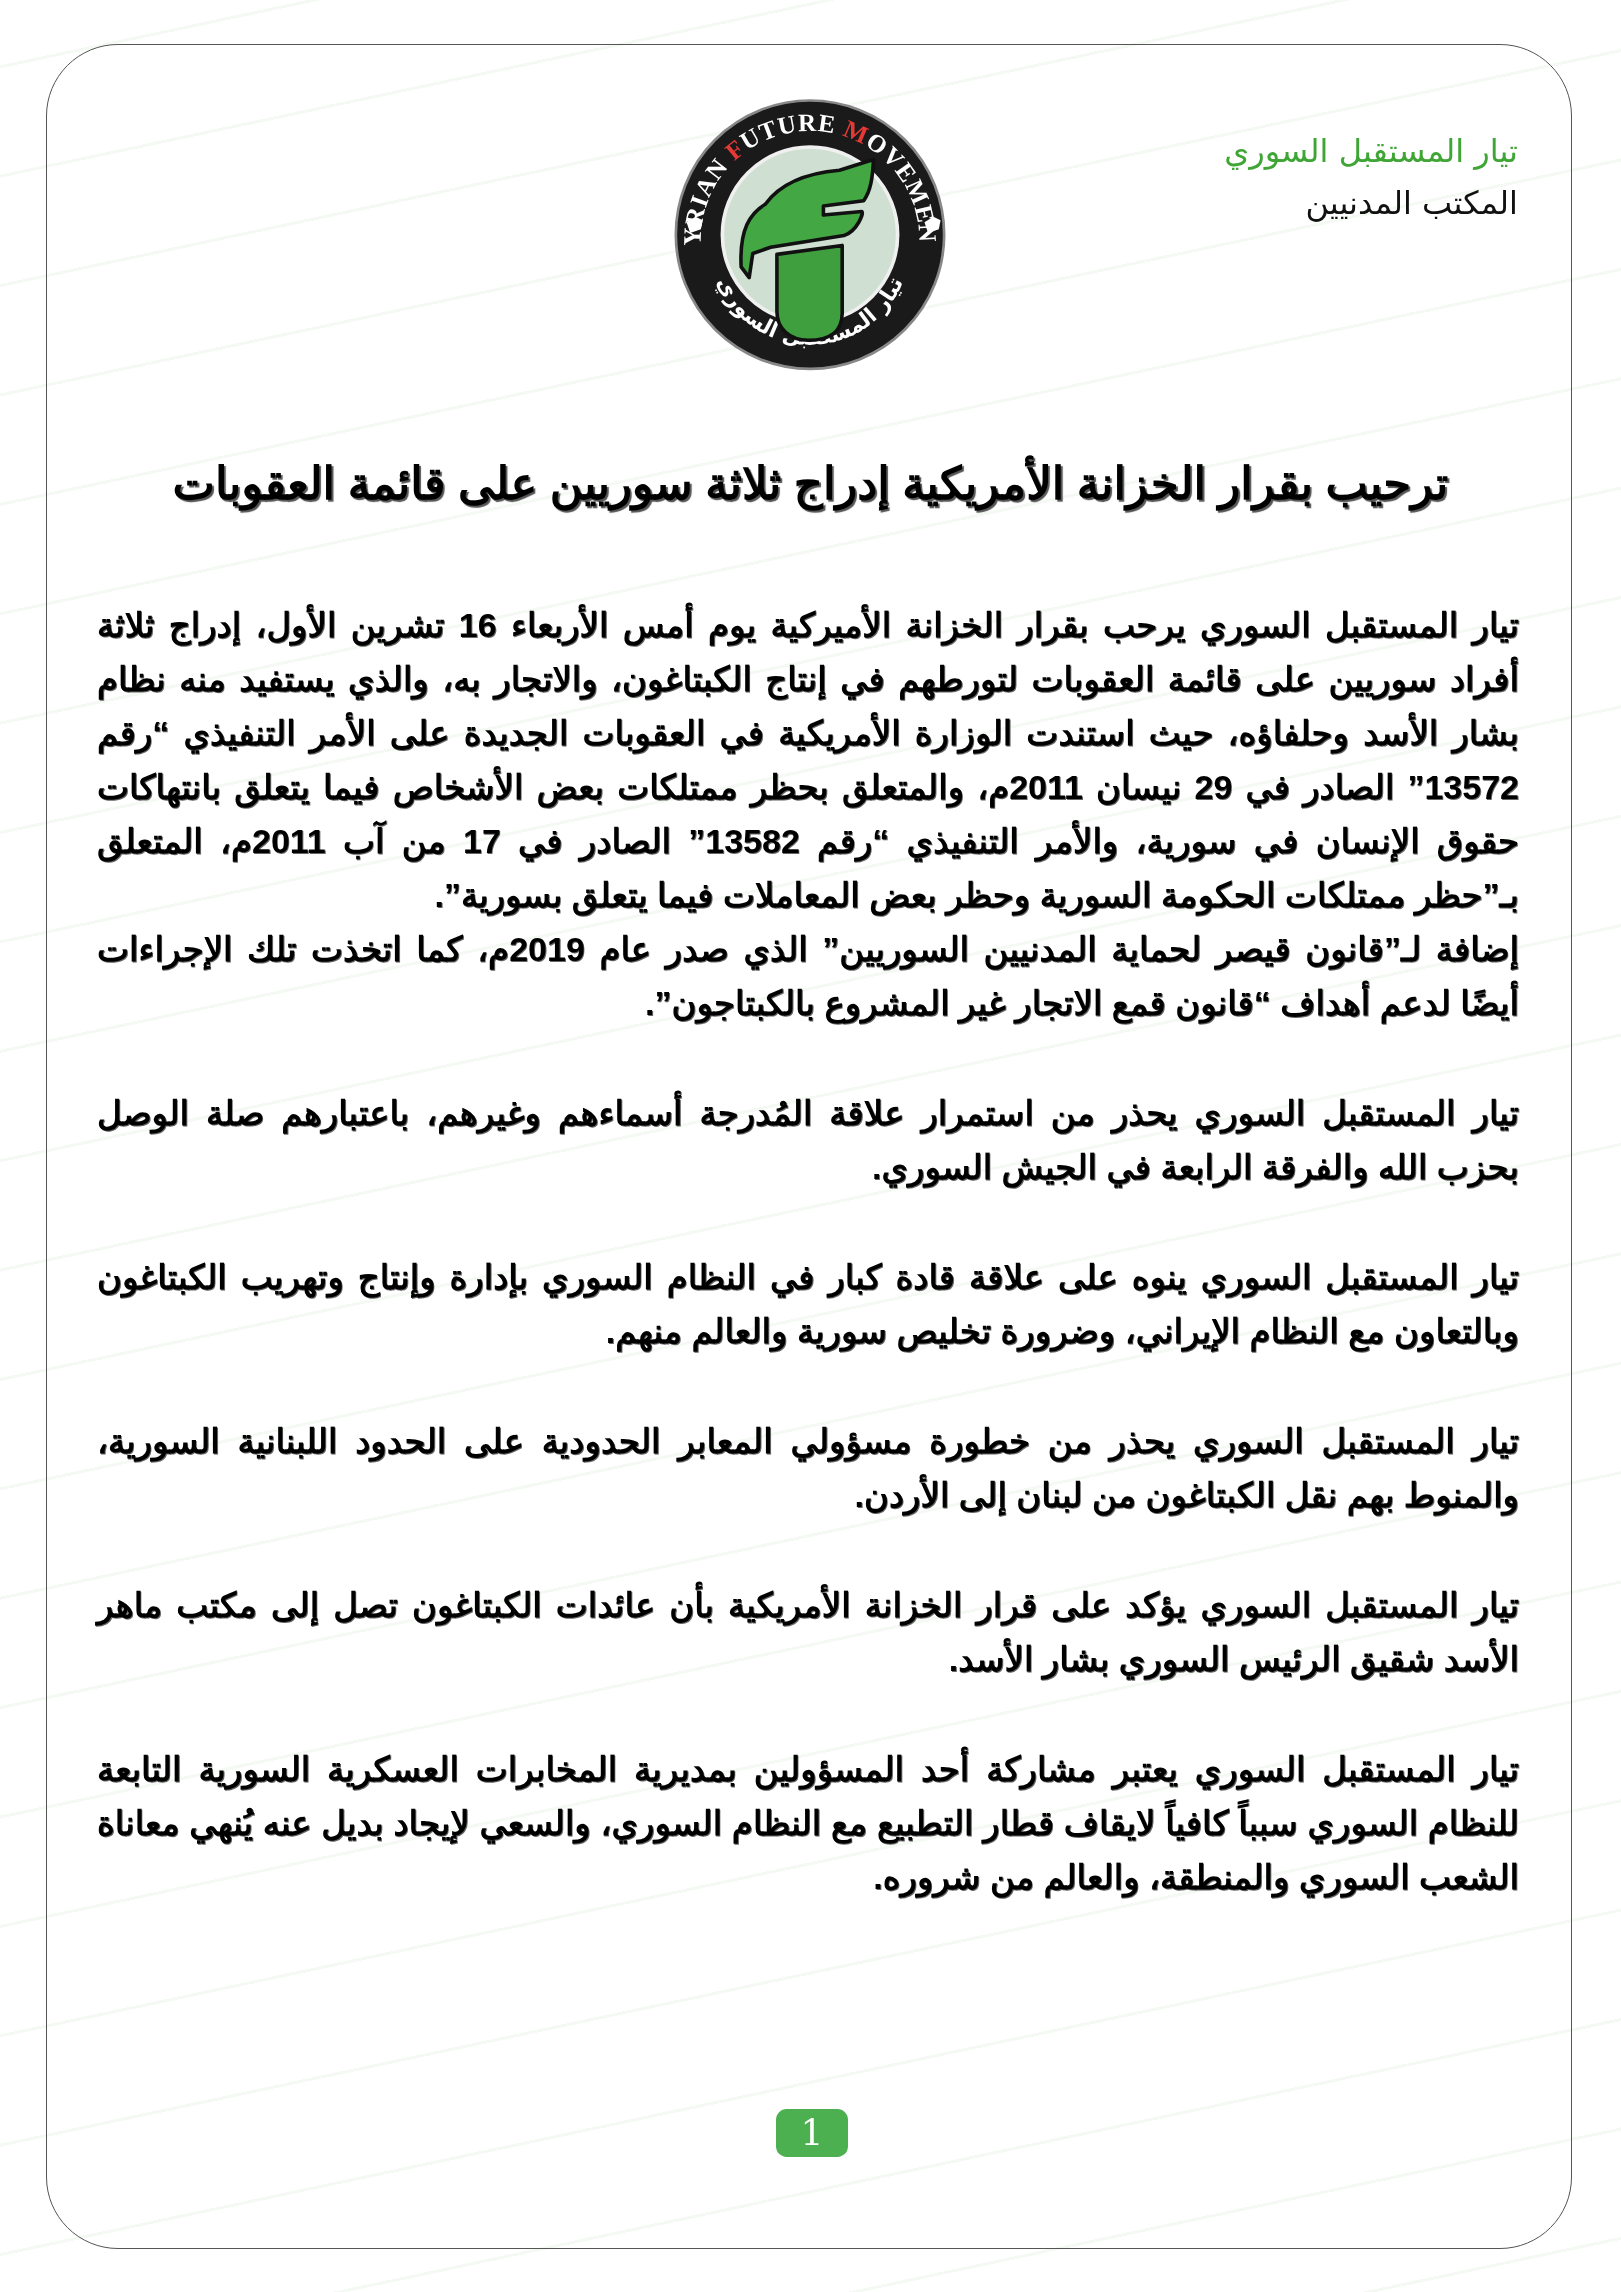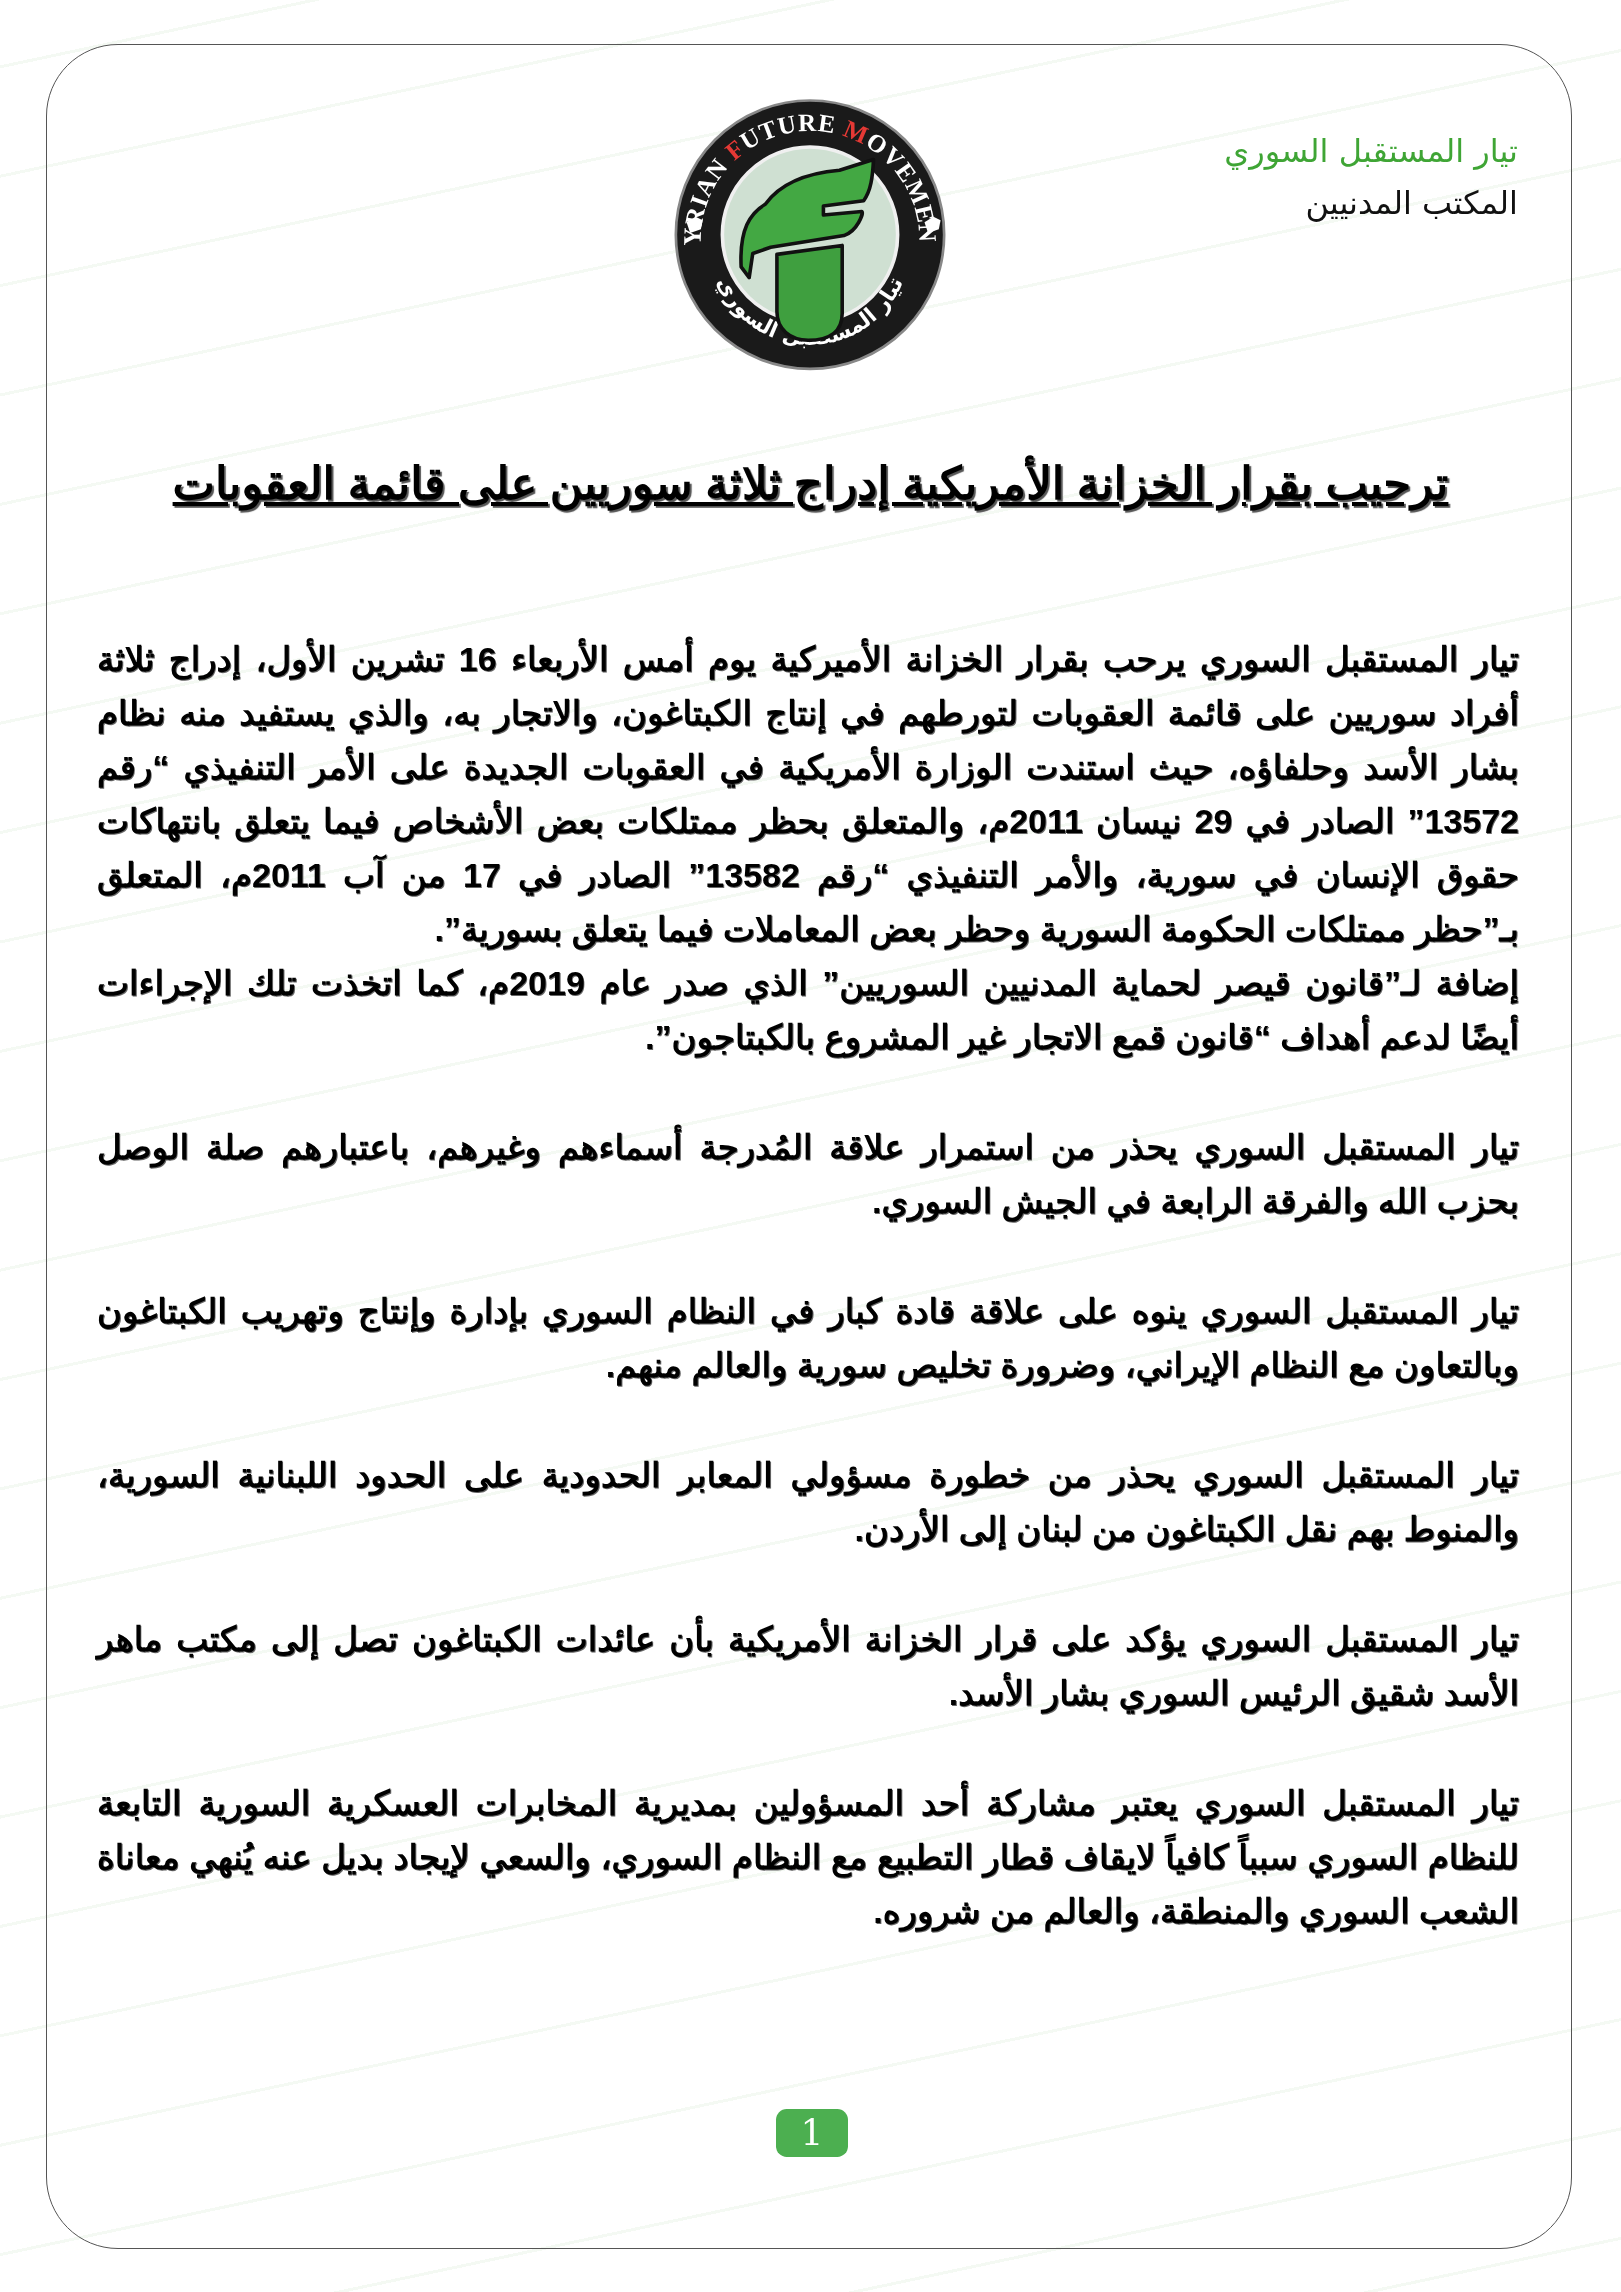--- a/index.html
+++ b/index.html
@@ -22,28 +22,26 @@
     }
     .header-block {
       position: absolute; right: 103px; top: 125px; text-align: right; direction: rtl;
       font-family: "DejaVu Sans", sans-serif; font-size: 32px; line-height: 52px; color: #111;
     }
     .org-name { color: #3fa535; }
     .title {
       position: absolute; left: 99px; right: 99px; top: 457px; text-align: center; direction: rtl;
       font-family: "Liberation Sans", sans-serif; font-weight: bold; font-size: 45px; color: #000;
       text-shadow: 1.8px 1.8px 0.9px #555;
-      text-decoration: underline;
     }
     .body-text {
       position: absolute; left: 97px; right: 102px; top: 598px; direction: rtl;
       font-family: "Liberation Sans", sans-serif; font-weight: bold; font-size: 34px; line-height: 54px; color: #000;
       text-align: justify; text-align-last: right;
       text-shadow: 0.9px 0.9px 0 #666;
-      margin-top: 34px;
     }
     .para { margin: 0 0 56px 0; }
     .para.tight { margin-bottom: 0; }
     .page-num {
       position: absolute; left: 776px; top: 2109px; width: 72px; height: 48px;
       background: #4caf50; border-radius: 10.7px; color: #fff;
       font-family: "DejaVu Serif", serif; font-size: 36px; line-height: 48px; text-align: center;
     }
   </style>
 </head>

